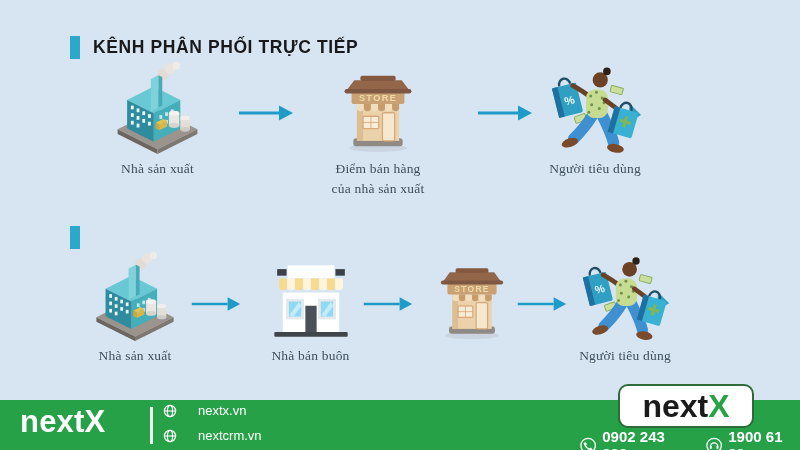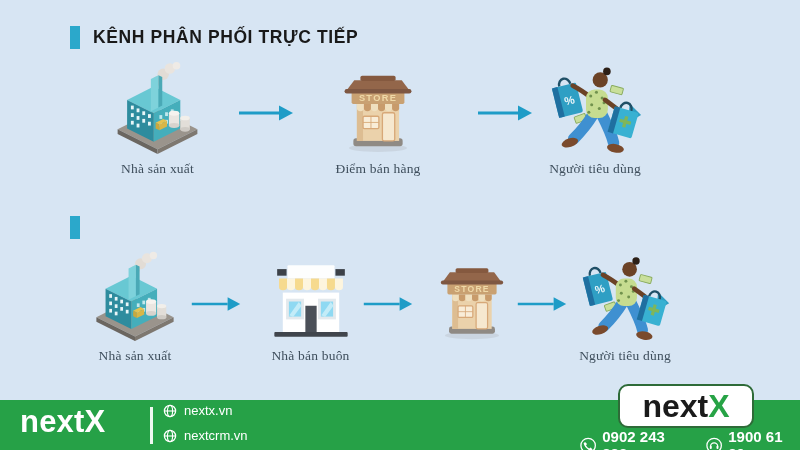--- a/index.html
+++ b/index.html
@@ -2,36 +2,36 @@
 <html><head>
 <meta charset="utf-8">
 <style>
   html,body{margin:0;padding:0;}
   .page{
     position:relative;width:800px;height:450px;overflow:hidden;
     background:#D7E5F3;
     font-family:"Liberation Sans", sans-serif;
   }
   
-  .sec-title{position:absolute;display:flex;align-items:center;gap:13px;}
+  .sec-title{position:absolute;display:flex;align-items:center;gap:13px;margin-top:10px;}
   .sec-title .bar{width:10px;height:23px;background:#2BA8CB;}
   .sec-title h2{margin:0;font-size:17.5px;font-weight:800;letter-spacing:.6px;color:#191919;}
   
   .node{position:absolute;display:flex;flex-direction:column;align-items:center;}
   .iconbox{height:95px;display:flex;align-items:flex-end;justify-content:center;}
   .iconbox.r2{height:92px;}
   .node .label{margin-top:4px;font-size:13.5px;color:#3E4E5C;letter-spacing:.2px;
     line-height:1.45;text-align:center;white-space:nowrap;font-family:Liberation Serif, serif;}
   .node .label span{display:block;}
   .arrow{position:absolute;}
   
   .footer{position:absolute;left:0;top:400px;width:800px;height:50px;background:#26A147;}
   .brand{position:absolute;left:20px;top:404px;color:#FFFFFF;font-size:31px;font-weight:bold;letter-spacing:.2px;}
   .fdivider{position:absolute;left:150px;top:407px;width:2.5px;height:37px;background:rgba(255,255,255,.92);}
-  .site-row{position:absolute;left:163px;display:flex;align-items:center;gap:7px;color:#FFFFFF;font-size:13px;}
+  .site-row{position:absolute;left:163px;display:flex;align-items:center;gap:21px;color:#FFFFFF;font-size:13px;}
   .site-row a{color:#FFFFFF;text-decoration:none;}
   .phone-row{position:absolute;left:580px;top:428px;display:flex;align-items:center;gap:16px;color:#FFFFFF;}
   .phone-item{display:flex;align-items:center;gap:6px;font-size:15px;font-weight:bold;}
   .badge{position:absolute;left:618px;top:384px;width:132px;height:40px;background:#FFFFFF;
     border:2.5px solid #2E6B38;border-radius:10px;display:flex;align-items:center;justify-content:center;
     font-size:32px;font-weight:bold;}
   .badge .dark{color:#1A1A1A;}
   .badge .green{color:#27A346;}
   svg{display:block;}
 </style>
@@ -119,20 +119,21 @@
         </g>
         <rect x="20" y="27" width="60" height="15" rx="2" fill="#C9A172"></rect>
         <text x="50" y="38.5" text-anchor="middle" font-size="10.5" font-weight="bold" fill="#EFD9A8" letter-spacing="1.5" font-family="Liberation Sans, sans-serif">STORE</text>
         <polygon points="14,27 86,27 77,15 23,15" fill="#93664A"></polygon>
         <rect x="12" y="25" width="76" height="5" rx="2.5" fill="#7E5742"></rect>
         <rect x="30" y="10" width="40" height="6" rx="2" fill="#85593F"></rect>
       </svg>
     </div>
     <div class="label">
       <span>Điểm bán hàng</span>
+      <span>của nhà sản xuất</span>
     </div>
   </div>
 
   <svg class="arrow" style="left:476px;top:104px;" width="58" height="18" viewBox="0 0 58 18">
     <line x1="2" y1="9" x2="42" y2="9" stroke="#1E9CC7" stroke-width="3"></line>
       <polygon points="42,1.5 56,9 42,16.5" fill="#1E9CC7"></polygon>
   </svg>
 
   <div class="node" style="left:535px;top:60px;width:120px;">
     <div class="iconbox">

